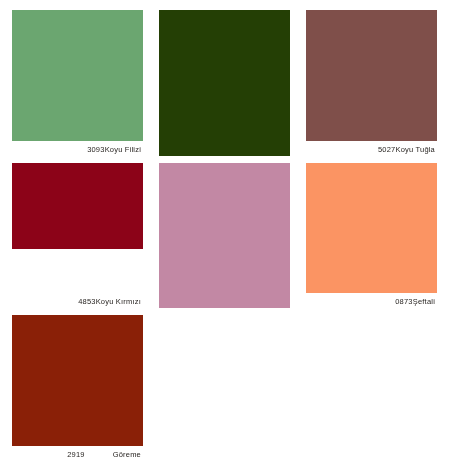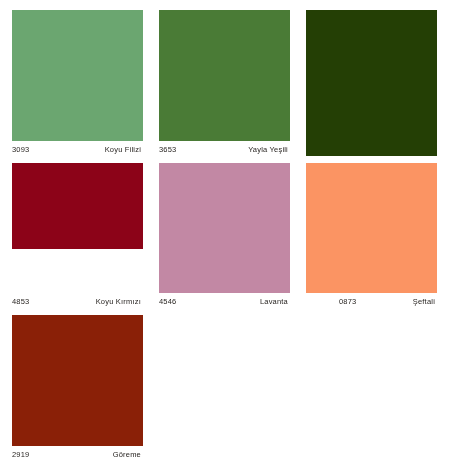--- a/index.html
+++ b/index.html
@@ -31,21 +31,21 @@
   .swatch-color {
     flex: 1 1 auto;
     width: 100%;
     min-height: 0;
   }
   .swatch-caption {
     flex: 0 0 auto;
     height: 13px;
     display: flex;
     align-items: center;
-    justify-content: space-between;
+    justify-content: flex-end;
     padding-top: 2px;
     font-size: 7.5px;
     letter-spacing: 0.2px;
     color: #231f1c;
     white-space: nowrap;
   }
   .swatch-code {
     text-align: left;
   }
   .swatch-name {
@@ -59,47 +59,43 @@
 <div id="swatch-grid">
 
   <div class="swatch-cell">
     <div class="swatch-color" style="background-color: rgb(107, 166, 112);"></div>
     <div class="swatch-caption" style="color: rgb(35, 31, 28);">
       <span class="swatch-code">3093</span>
       <span class="swatch-name">Koyu Filizi</span>
     </div>
   </div>
 
-  <div class="swatch-cell">
-    <div class="swatch-color" style="background-color: rgb(74, 123, 54);"></div>
-    <div class="swatch-caption" style="color: rgb(35, 31, 28);">
-      <span class="swatch-code">3653</span>
-      <span class="swatch-name">Yayla Yeşili</span>
-    </div>
-  </div>
 
   <div class="swatch-cell">
     <div class="swatch-color" style="background-color: rgb(36, 63, 5);"></div>
   </div>
 
+  <div class="swatch-cell">
+    <div class="swatch-color" style="background-color: rgb(127, 79, 74);"></div>
+    <div class="swatch-caption" style="color: rgb(35, 31, 28);">
+      <span class="swatch-code">5027</span>
+      <span class="swatch-name">Koyu Tuğla</span>
+    </div>
+  </div>
 
   <div class="swatch-cell">
     <div class="swatch-color" style="background-color: rgb(140, 3, 24);"></div>
     <div class="swatch-caption" style="color: rgb(35, 31, 28); margin-top: 44px;">
       <span class="swatch-code">4853</span>
       <span class="swatch-name">Koyu Kırmızı</span>
     </div>
   </div>
 
   <div class="swatch-cell">
     <div class="swatch-color" style="background-color: rgb(194, 136, 164);"></div>
-    <div class="swatch-caption" style="color: rgb(35, 31, 28);">
-      <span class="swatch-code">4546</span>
-      <span class="swatch-name">Lavanta</span>
-    </div>
   </div>
 
   <div class="swatch-cell">
     <div class="swatch-color" style="background-color: rgb(251, 148, 99);"></div>
     <div class="swatch-caption" style="color: rgb(35, 31, 28); margin-left: 33px;">
       <span class="swatch-code">0873</span>
       <span class="swatch-name">Şeftali</span>
     </div>
   </div>
 

